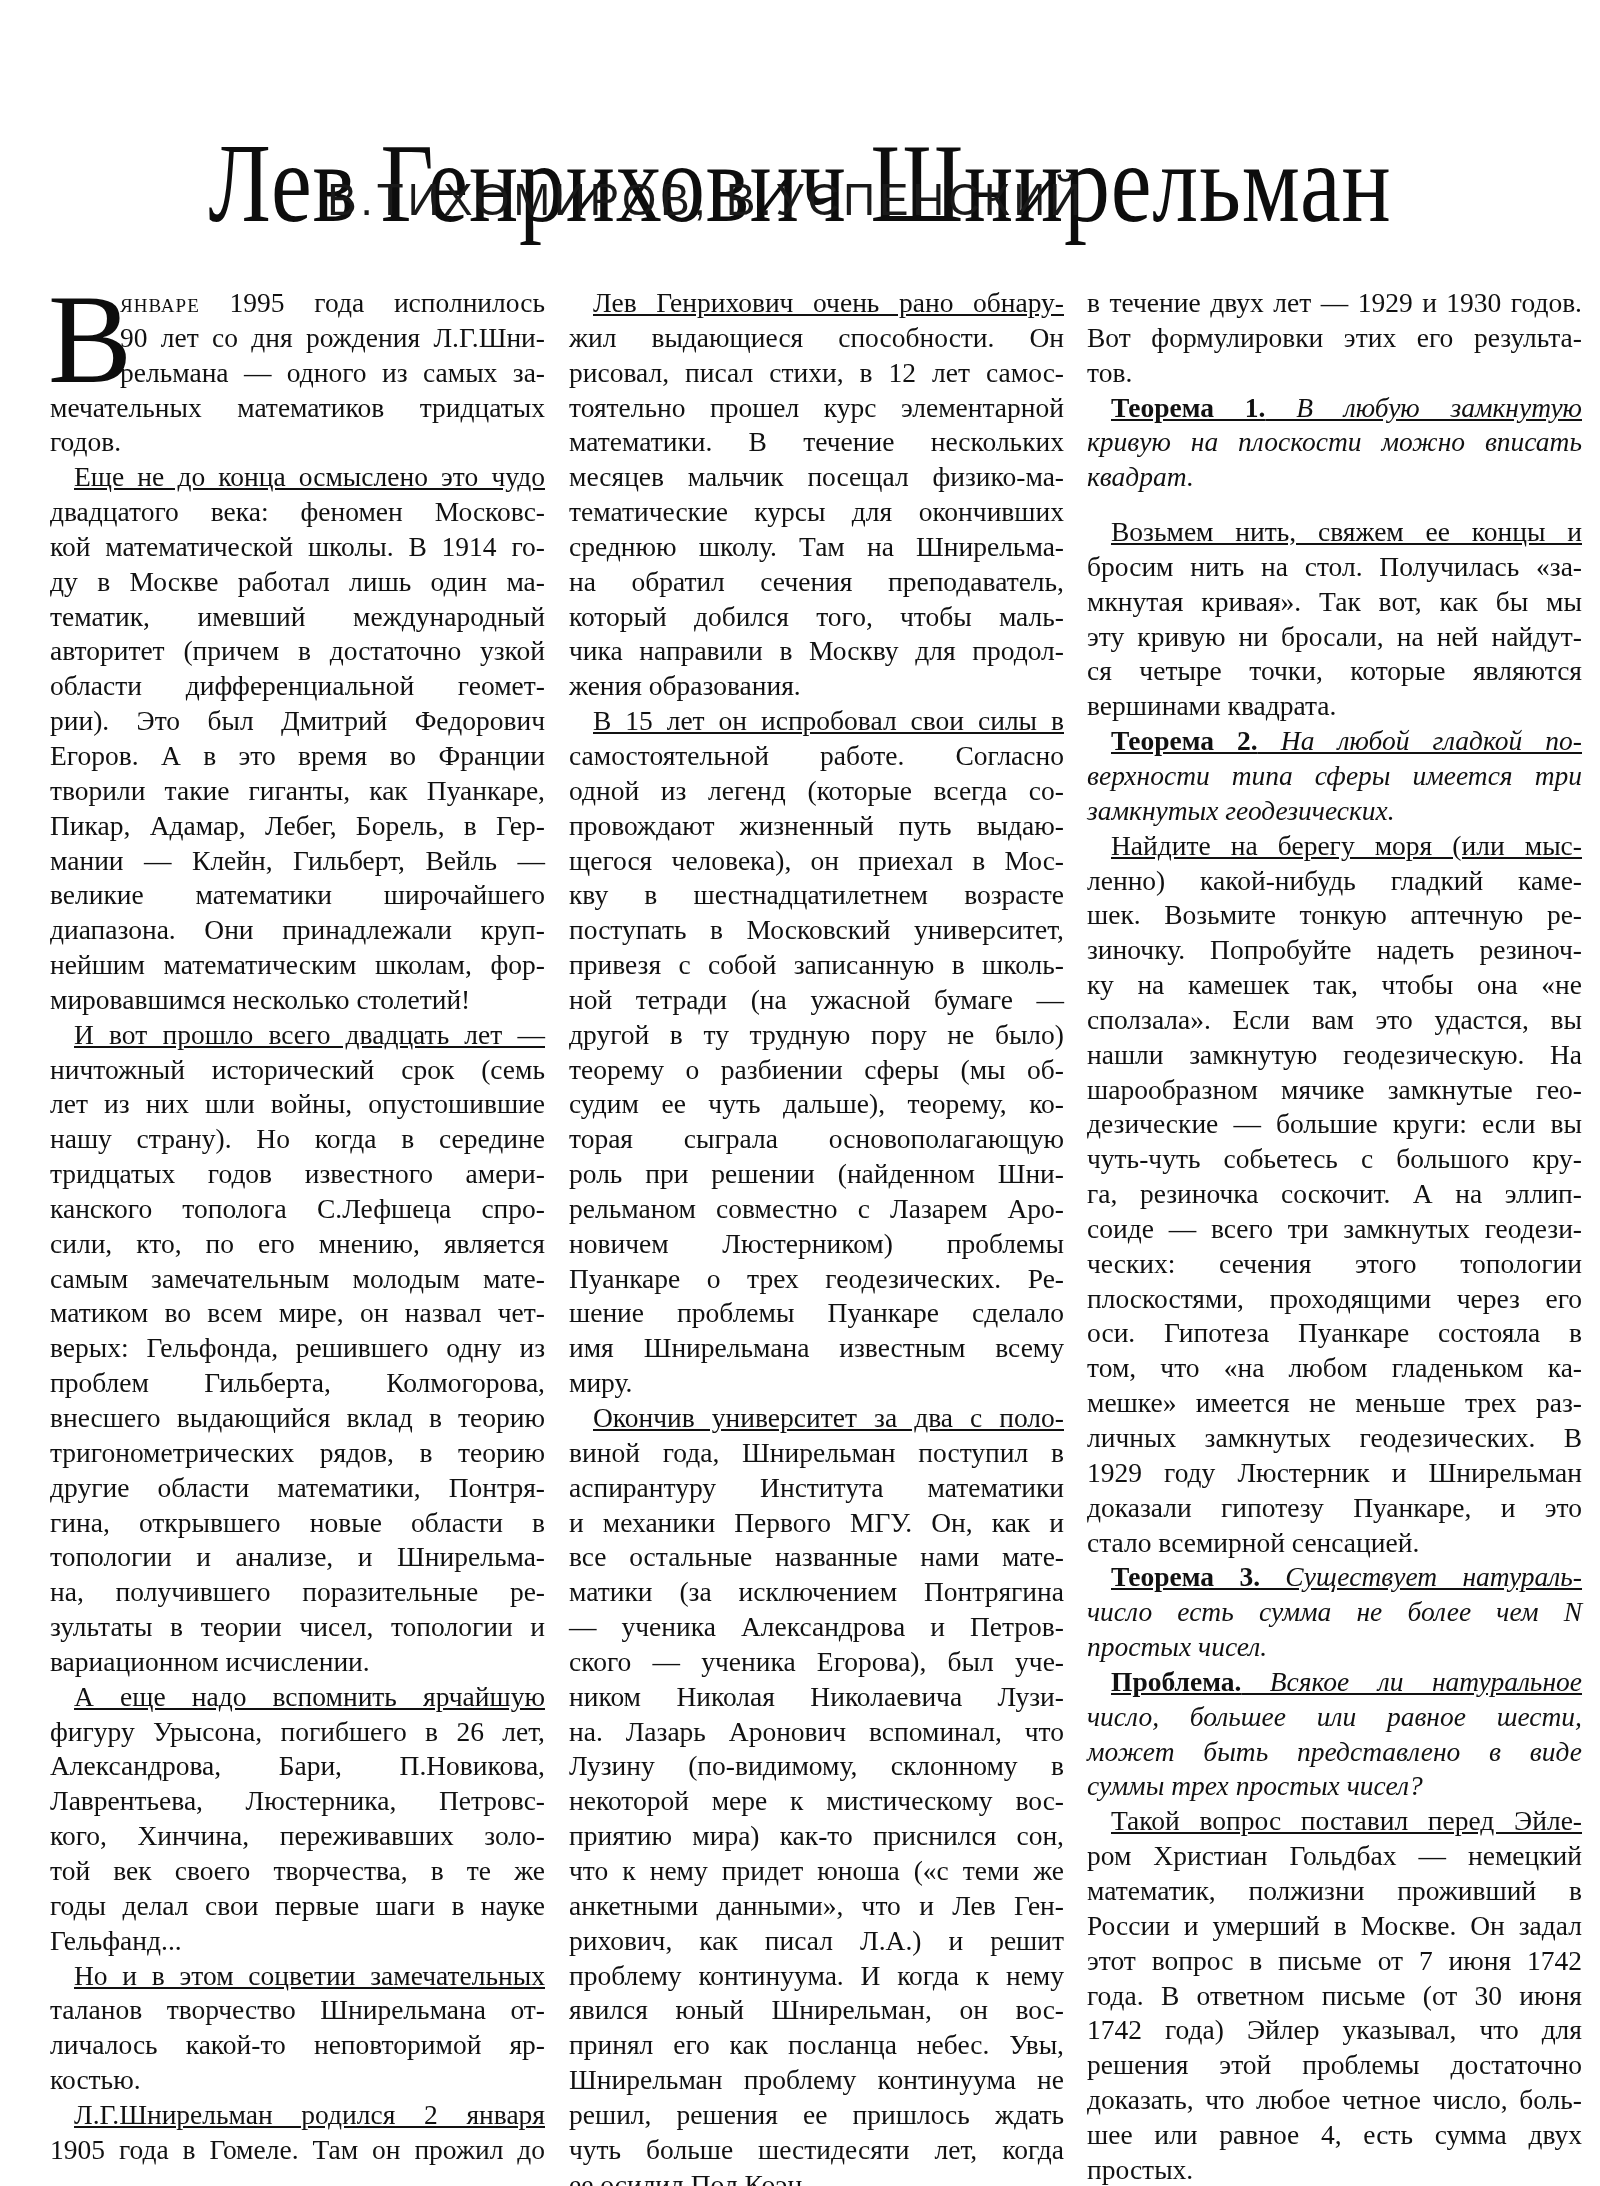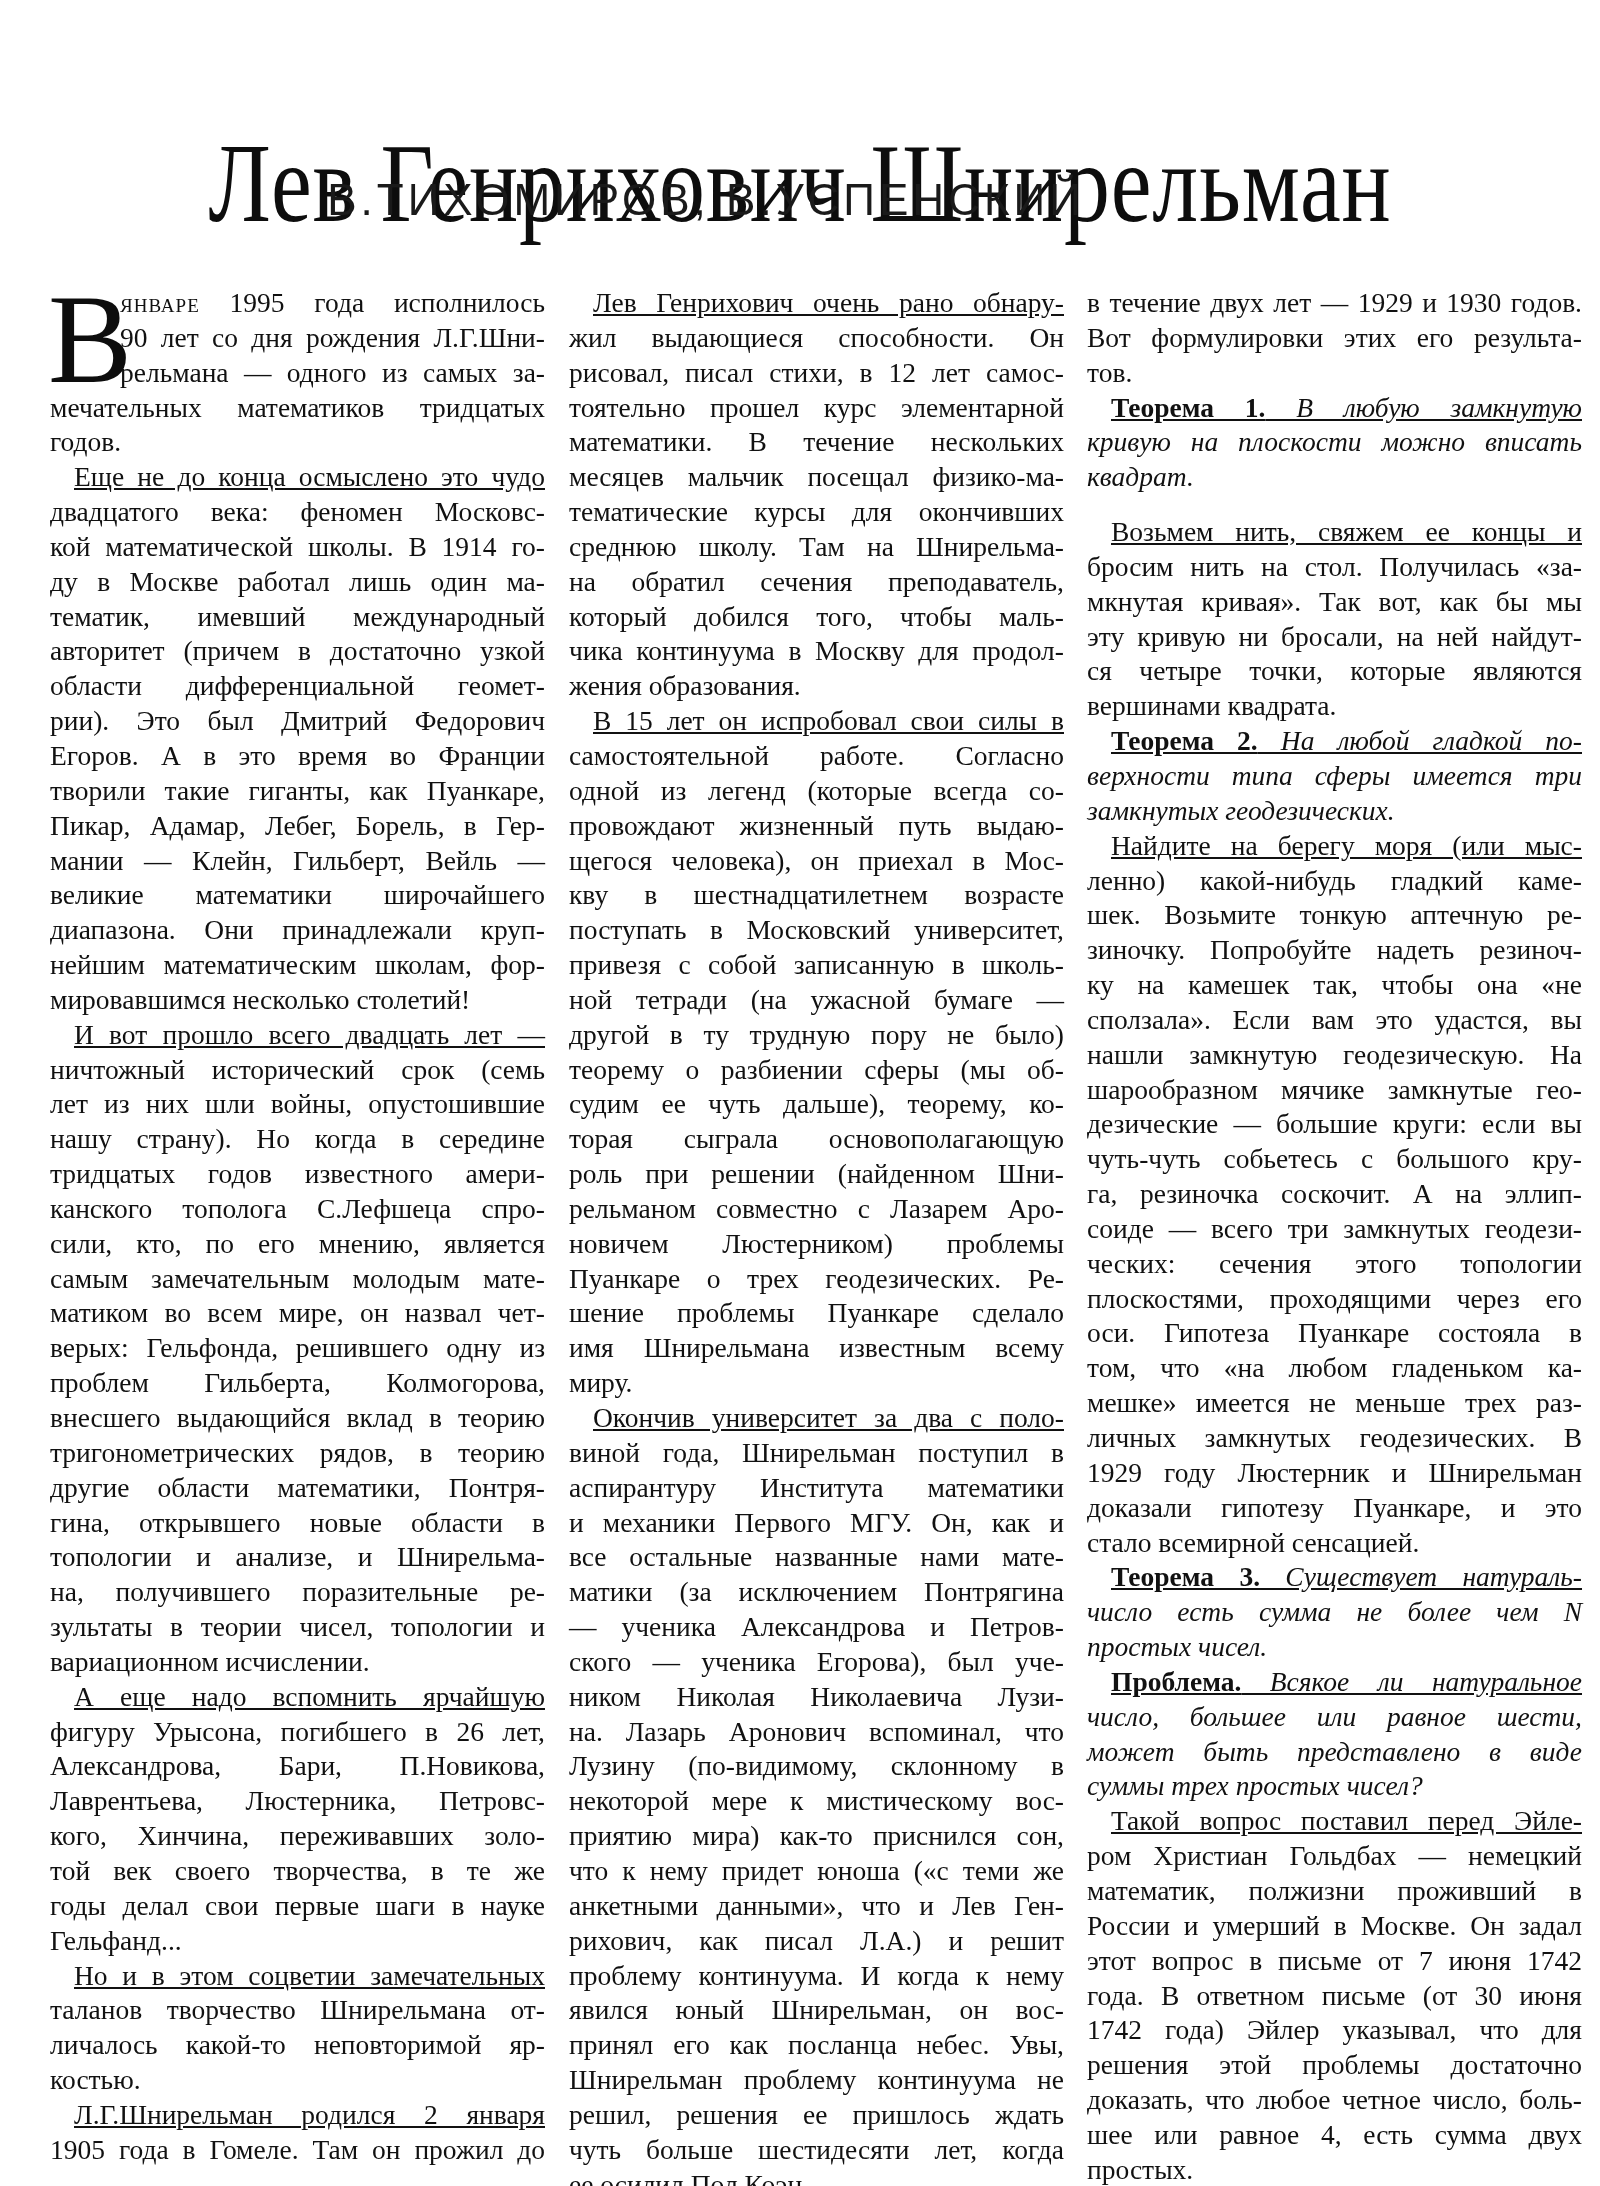--- a/index.html
+++ b/index.html
@@ -170,21 +170,21 @@
       <span class="line indent">Лев Генрихович очень рано обнару-</span>
       <span class="line">жил выдающиеся способности. Он</span>
       <span class="line">рисовал, писал стихи, в 12 лет самос-</span>
       <span class="line">тоятельно прошел курс элементарной</span>
       <span class="line">математики. В течение нескольких</span>
       <span class="line">месяцев мальчик посещал физико-ма-</span>
       <span class="line">тематические курсы для окончивших</span>
       <span class="line">среднюю школу. Там на Шнирельма-</span>
       <span class="line">на обратил сечения преподаватель,</span>
       <span class="line">который добился того, чтобы маль-</span>
-      <span class="line">чика континуума в Москву для продол-</span>
+      <span class="line">чика направили в Москву для продол-</span>
       <span class="line last">жения образования.</span>
     </div>
     <div style="position: relative;">
       <span class="line indent">В 15 лет он испробовал свои силы в</span>
       <span class="line">самостоятельной работе. Согласно</span>
       <span class="line">одной из легенд (которые всегда со-</span>
       <span class="line">провождают жизненный путь выдаю-</span>
       <span class="line">щегося человека), он приехал в Мос-</span>
       <span class="line">кву в шестнадцатилетнем возрасте</span>
       <span class="line">поступать в Московский университет,</span>

